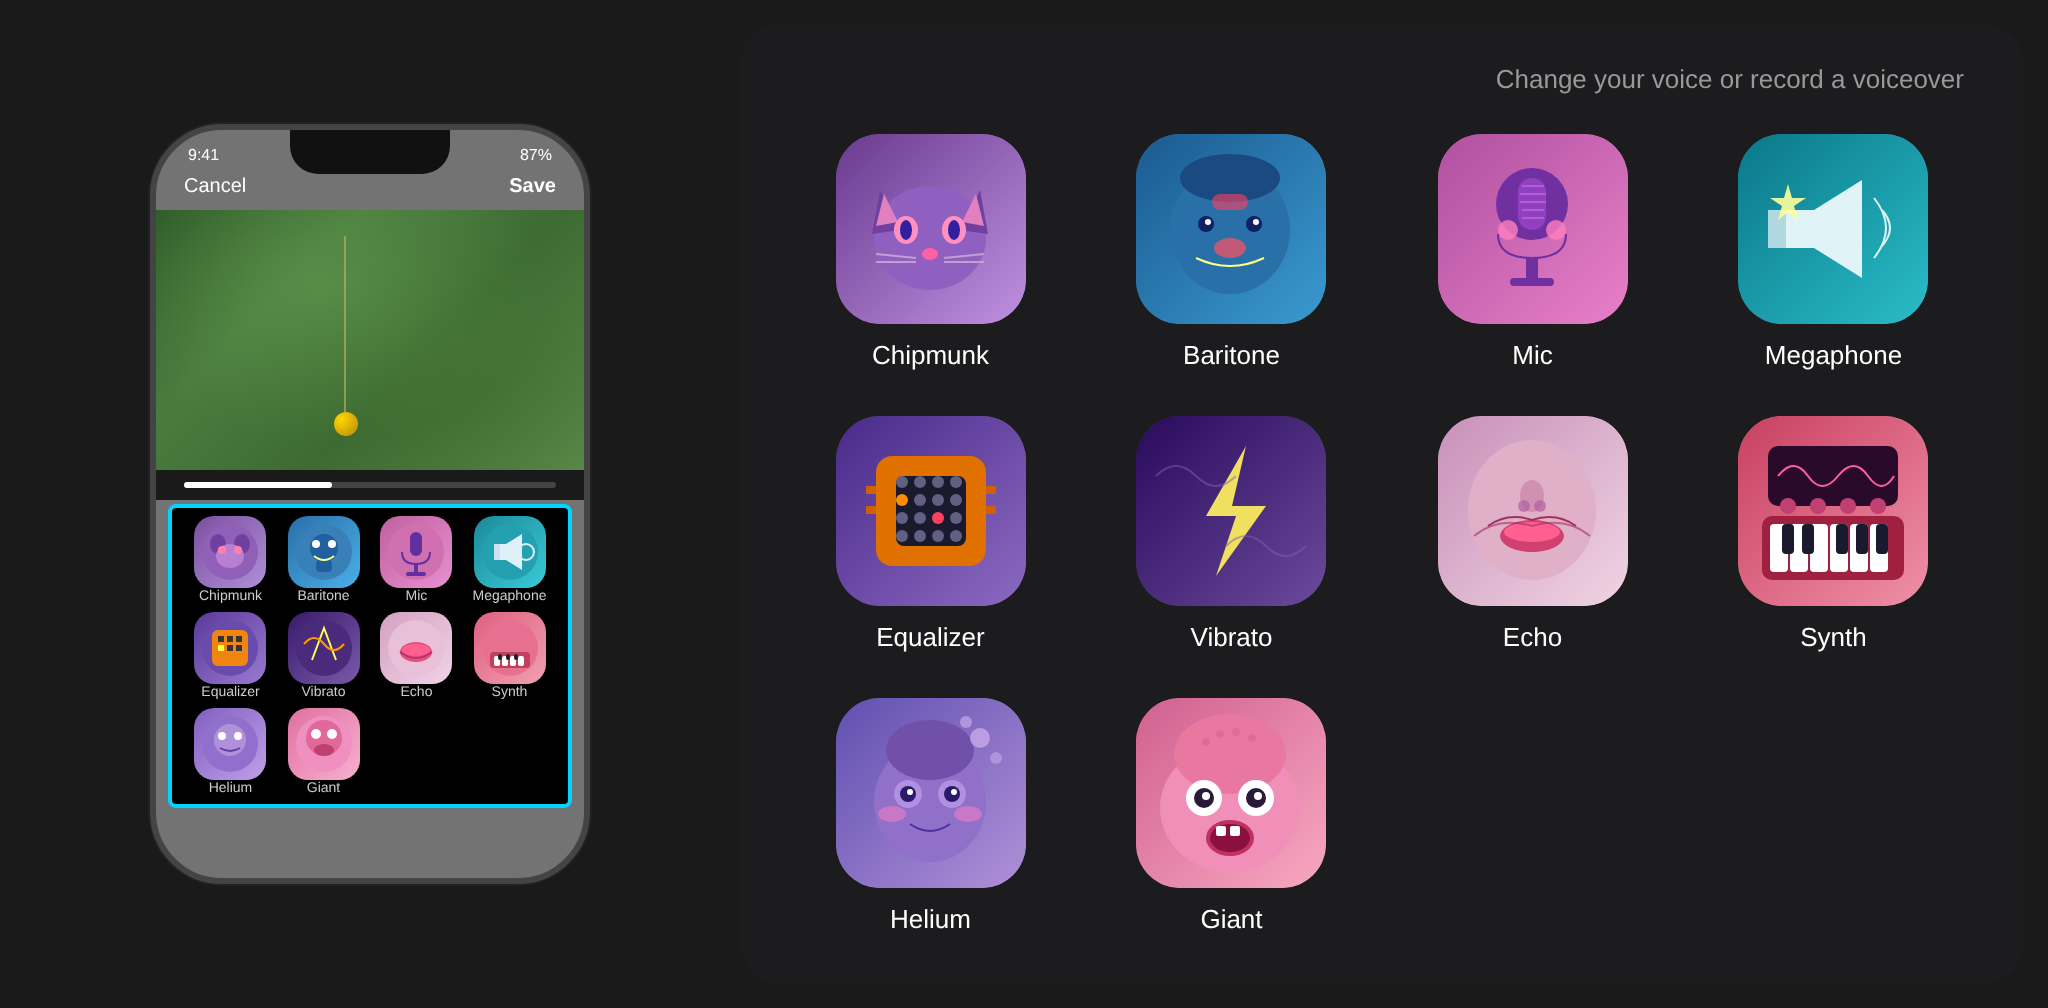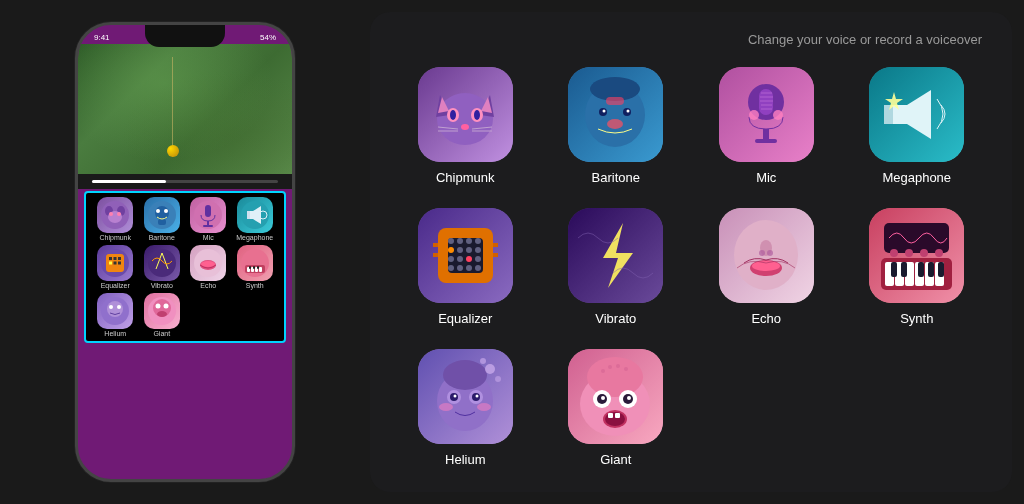--- a/index.html
+++ b/index.html
@@ -18,22 +18,22 @@
       height: 504px;
       display: flex;
       align-items: center;
       justify-content: center;
       padding: 20px;
       flex-shrink: 0;
     }
 
     .phone-mockup {
       width: 220px;
-      height: 460px;
-      background: #701a75;
+      height: 380px;
+      background: #737373;
       border-radius: 36px;
       border: 3px solid #444;
       position: relative;
       overflow: hidden;
       box-shadow: 0 0 0 1px #222;
     }
 
     .phone-notch {
       position: absolute;
       top: 0;
@@ -283,21 +283,25 @@
     }
   </style>
 </head>
 <body>
 
 <div class="left-panel">
   <div class="phone-mockup">
     <div class="phone-notch"></div>
     <div class="phone-status-bar">
       <span>9:41</span>
-      <span>54%</span>
+      <span>87%</span>
+    </div>
+    <div class="phone-top-bar">
+      <span style="color:#fff;font-size:10px;">Cancel</span>
+      <span style="color:#fff;font-size:10px;font-weight:600;">Save</span>
     </div>
     <div class="phone-video">
       <div class="phone-ornament">
         <div class="ornament-string">
           <div class="ornament-gem"></div>
         </div>
       </div>
 
     </div>
     <div class="phone-timeline">

